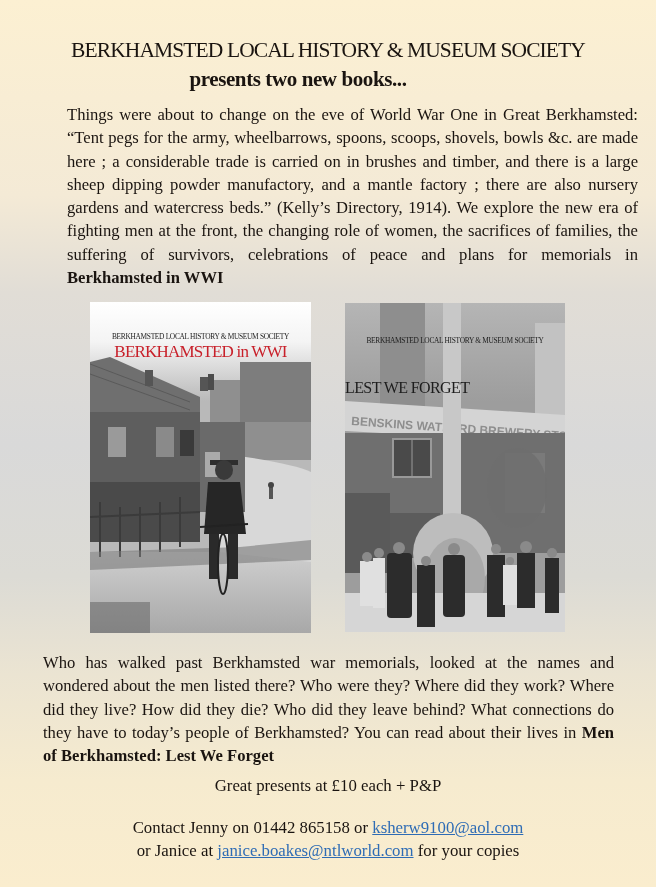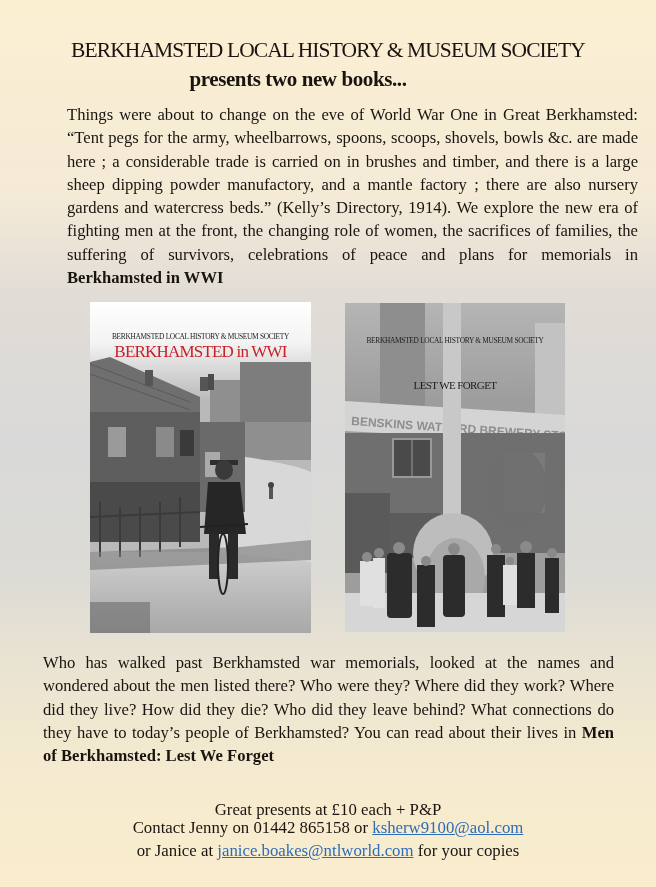--- a/index.html
+++ b/index.html
@@ -35,25 +35,25 @@
   .book svg { position:absolute; left:0; top:0; }
   .cover-society {
     position:absolute; left:0; width:100%; text-align:center;
     font-family: "Liberation Serif", serif; font-size:7.4px; letter-spacing:-0.3px; color:#1d1d1d;
   }
   .cover-title {
     position:absolute; left:0; width:100%; text-align:center;
     font-family: "Liberation Serif", serif; color:#c8202a; letter-spacing:-0.8px;
   }
   .cover-sub {
-    position:absolute; left:0; width:100%; text-align:center;
-    font-family: "Liberation Serif", serif; font-size:11px; color:#1d1d1d; letter-spacing:-0.6px;
+    position:absolute; left:0; width:100%; 
+    font-family: "Liberation Serif", serif; font-size:16px; color:#1d1d1d; letter-spacing:-0.6px;
   }
   .price {
-    position:absolute; top:800px; left:0; width:656px; text-align:center;
+    position:absolute; top:776px; left:0; width:656px; text-align:center;
     font-family: "Liberation Serif", serif; font-size:16.8px; color:#1a1410;
   }
   .contact1 {
     position:absolute; top:818px; left:0; width:656px; text-align:center;
     font-family: "Liberation Serif", serif; font-size:16.8px; color:#1a1410;
   }
   .contact2 {
     position:absolute; top:841px; left:0; width:656px; text-align:center;
     font-family: "Liberation Serif", serif; font-size:16.8px; color:#1a1410;
   }

